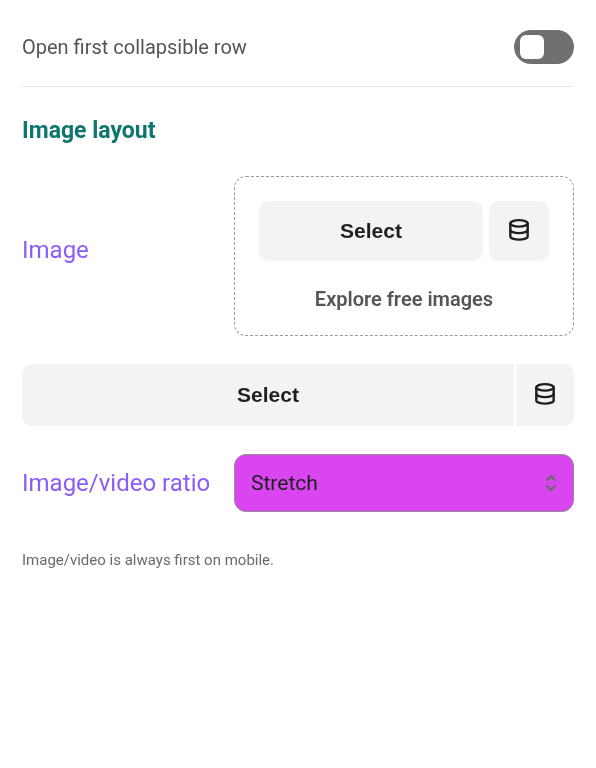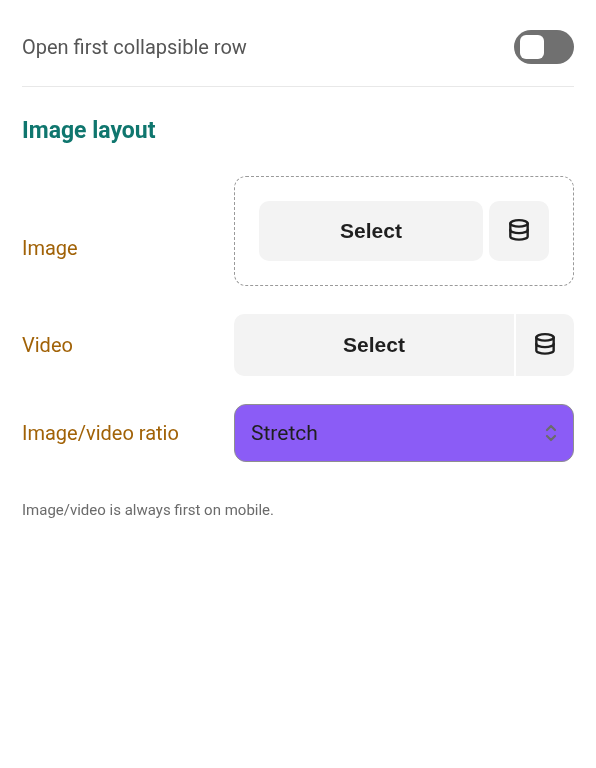--- a/index.html
+++ b/index.html
@@ -61,22 +61,22 @@
       align-items: flex-start;
       gap: 16px;
       margin-bottom: 28px;
     }
     .form-row.align-center {
       align-items: center;
     }
     .label-col {
       width: 196px;
       flex-shrink: 0;
-      font-size: 20px;
-      color: #a16207;
+      font-size: 24px;
+      color: #8b5cf6;
       padding-top: 8px;
     }
     .form-row.align-center .label-col {
       padding-top: 0;
     }
     .control-col {
       flex: 1;
       min-width: 0;
     }
     .image-picker {
@@ -155,21 +155,21 @@
     }
     .select-wrap {
       position: relative;
       width: 100%;
     }
     .select-box {
       width: 100%;
       height: 58px;
       border: 1px solid #8f8f8f;
       border-radius: 12px;
-      background: #8b5cf6;
+      background: #d946ef;
       font-size: 21px;
       color: #1f1f1f;
       padding: 0 48px 0 16px;
       appearance: none;
       -webkit-appearance: none;
       cursor: pointer;
       text-align: left;
       font-family: inherit;
     }
     .select-arrow {
@@ -217,26 +217,26 @@
         <button class="db-btn">
           <span class="db-icon">
             <svg viewBox="0 0 24 24" fill="none" stroke="#1f1f1f" stroke-width="2.2" stroke-linecap="round" stroke-linejoin="round">
               <ellipse cx="12" cy="5" rx="8" ry="3"></ellipse>
               <path d="M4 5v6c0 1.66 3.58 3 8 3s8-1.34 8-3V5"></path>
               <path d="M4 11v6c0 1.66 3.58 3 8 3s8-1.34 8-3v-6"></path>
             </svg>
           </span>
         </button>
       </div>
+      <div class="explore-link">Explore free images</div>
     </div>
   </div>
 </div>
 
 <div class="form-row align-center">
-  <div class="label-col">Video</div>
   <div class="control-col">
     <div class="video-select-group">
       <button class="video-select-btn">Select</button>
       <button class="video-db-btn">
         <span class="db-icon">
           <svg viewBox="0 0 24 24" fill="none" stroke="#1f1f1f" stroke-width="2.2" stroke-linecap="round" stroke-linejoin="round">
             <ellipse cx="12" cy="5" rx="8" ry="3"></ellipse>
             <path d="M4 5v6c0 1.66 3.58 3 8 3s8-1.34 8-3V5"></path>
             <path d="M4 11v6c0 1.66 3.58 3 8 3s8-1.34 8-3v-6"></path>
           </svg>

